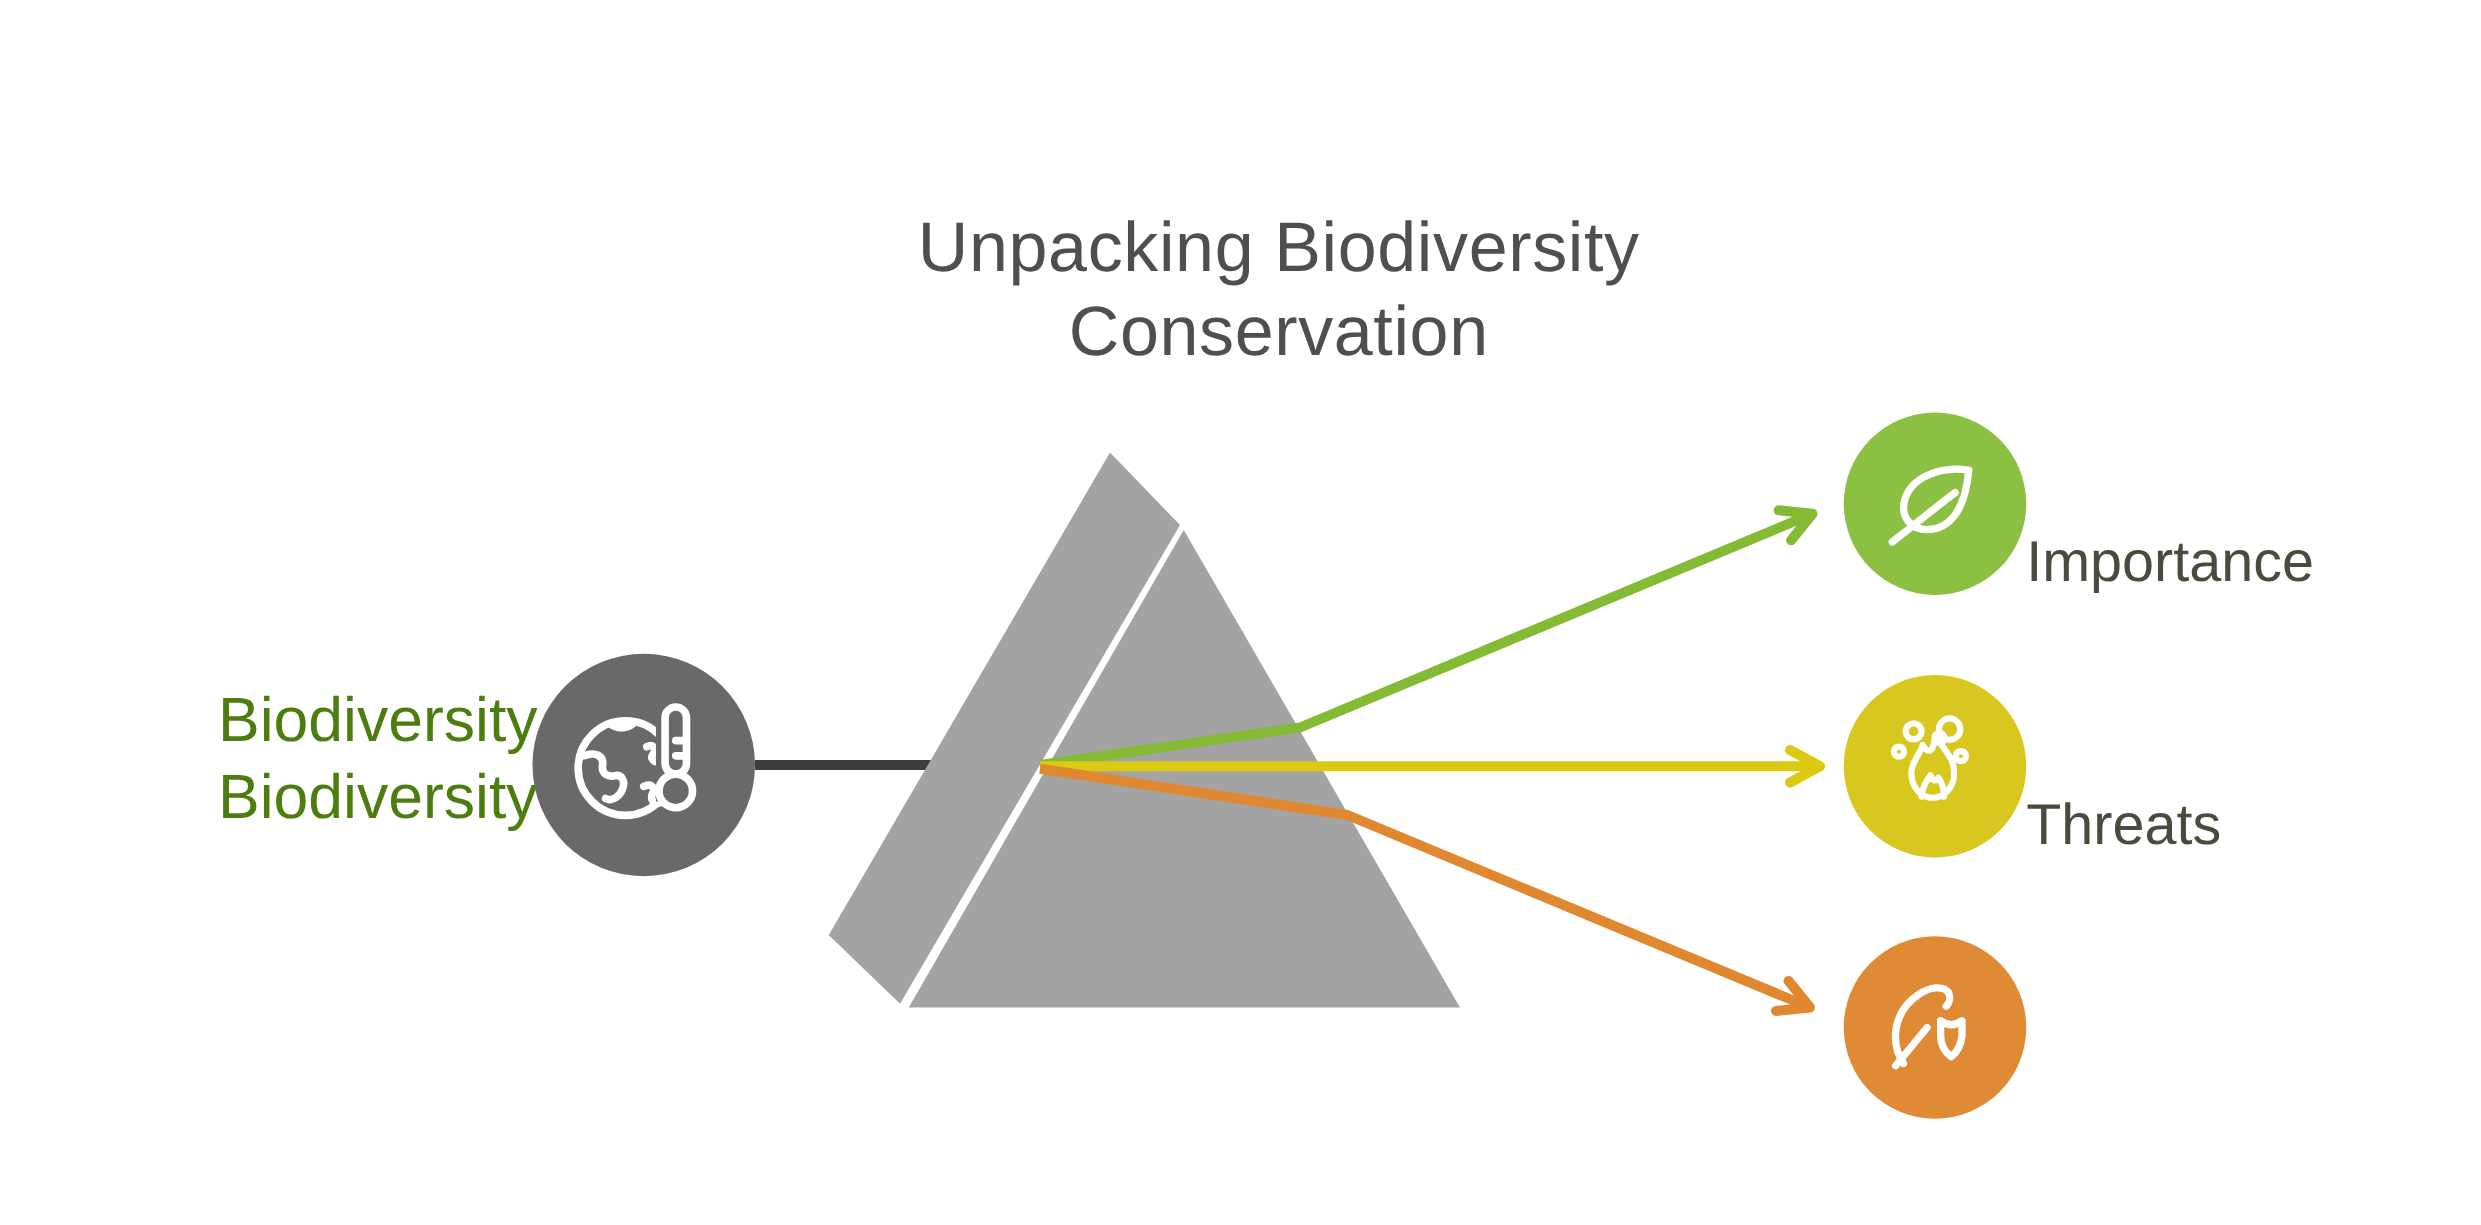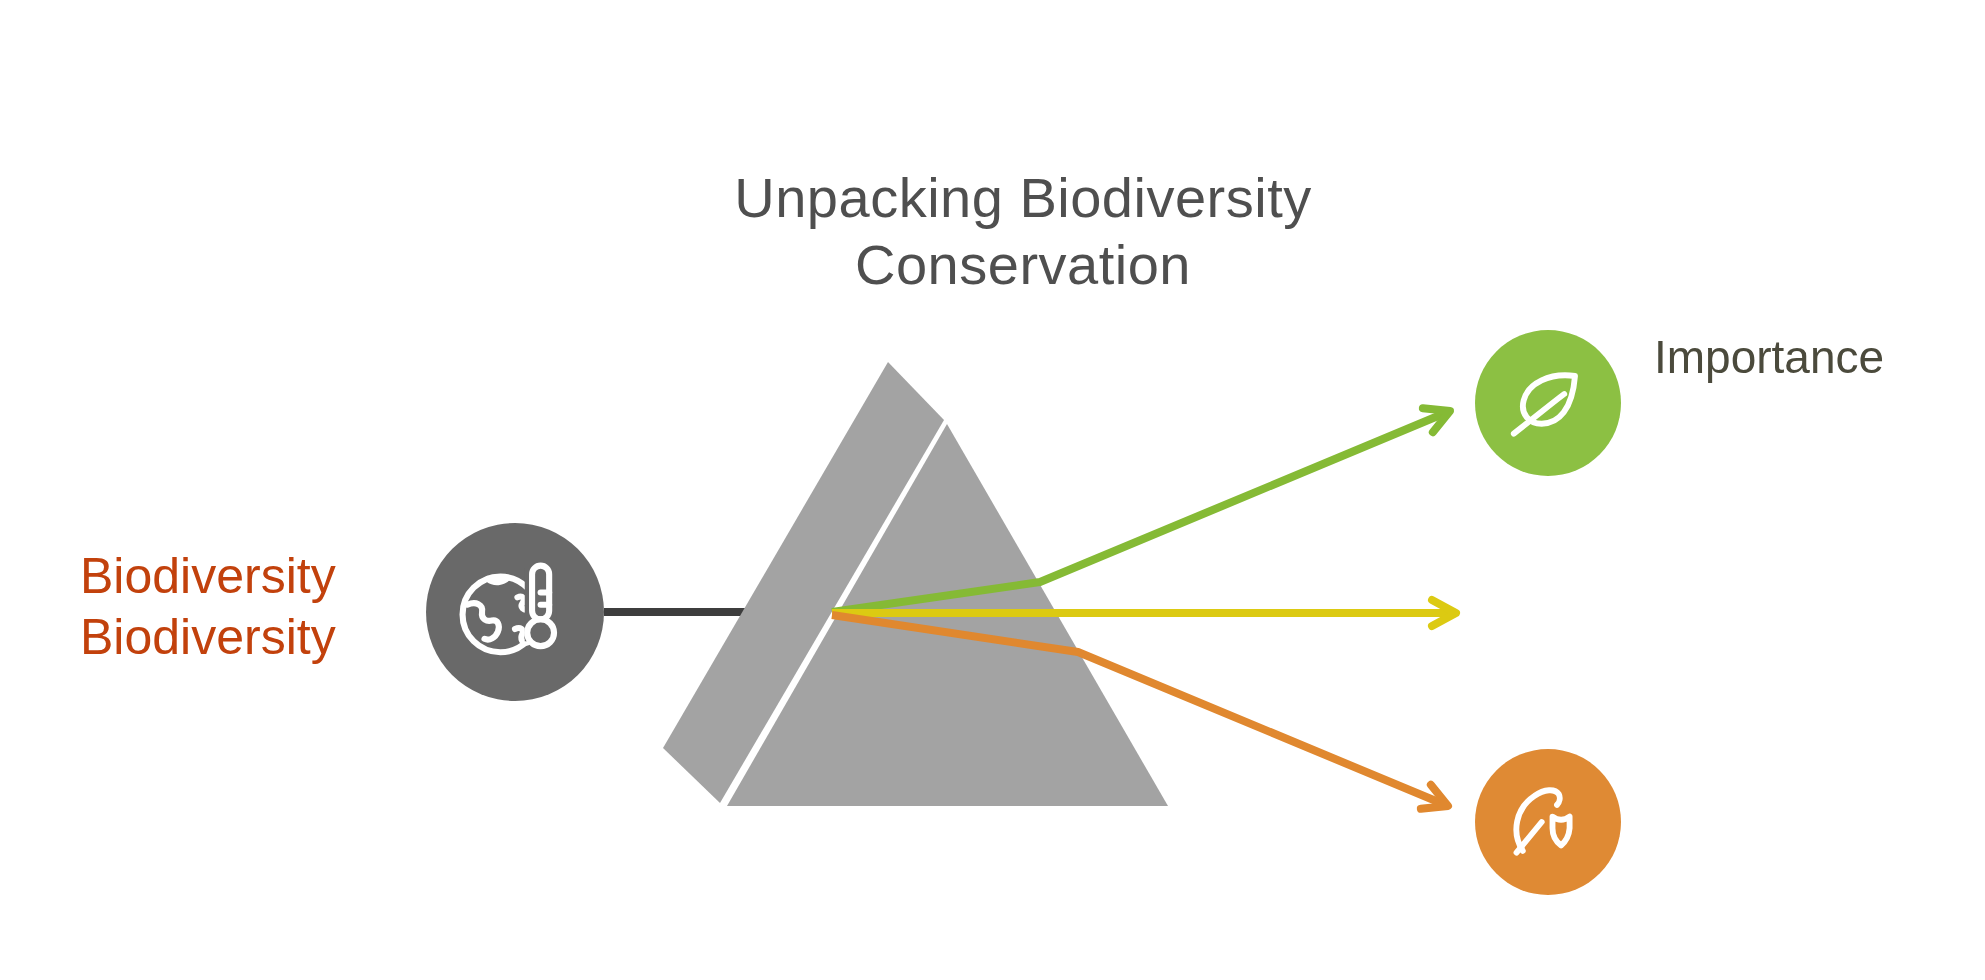--- a/index.html
+++ b/index.html
@@ -14,33 +14,33 @@
   .title{
     position:absolute;left:593px;top:124px;width:860px;
     text-align:center;
     font-size:56px;line-height:1.2;font-weight:400;
     color:#4f4f4f;
     letter-spacing:0.5px;
   }
   .svg-overlay{position:absolute;left:0;top:0;}
   .source-label{
     position:absolute;left:80px;top:506px;width:350px;
-    text-align:left;
+    text-align:right;
     font-size:50px;line-height:61px;font-weight:400;
-    color:#c2410c;
+    color:#4d7c0f;
   }
   .source-circle{
     position:absolute;left:426px;top:483px;width:178px;height:178px;
     border-radius:50%;
     background:#696969;
     display:flex;align-items:center;justify-content:center;
   }
   .branch{
     position:absolute;left:1475px;height:146px;
-    display:flex;align-items:flex-start;gap:33px;
+    display:flex;align-items:flex-end;
   }
   .branch-circle{
     width:146px;height:146px;border-radius:50%;
     display:flex;align-items:center;justify-content:center;
     flex:0 0 auto;
   }
   .branch-label{
     font-size:46px;font-weight:400;color:#4b4a3c;white-space:nowrap;
   }
   .icon-svg{display:block;}
@@ -105,20 +105,36 @@
       <svg class="icon-svg" width="90" height="90" viewBox="0 0 100 100">
         <g fill="none" stroke="#ffffff" stroke-width="6.5" stroke-linecap="round" stroke-linejoin="round">
           <path d="M 80,20 C 52,16 28,28 23,47 C 19,62 29,73 43,73 C 62,73 77,57 80,20 Z"></path>
           <path d="M 12,84 C 34,67 52,52 68,40"></path>
         </g>
       </svg>
     </div>
     <div class="branch-label">Importance</div>
   </div>
 
+  <div class="branch" style="top:500px">
+    <div class="branch-circle" style="background-color: rgb(215, 199, 31);">
+      <svg class="icon-svg" width="90" height="90" viewBox="0 0 100 100">
+        <g fill="none" stroke="#ffffff" stroke-width="5.5" stroke-linecap="round" stroke-linejoin="round">
+          <path d="M 51,22 C 55,34 67,40 67,56 C 67,69 58,78 48,78 C 38,78 29,69 29,56 C 29,46 36,41 39,31 C 42,37 46,38 48,33 C 49,30 50,26 51,22 Z"></path>
+          <path d="M 38,77 C 39,67 43,62 46,58 C 47,63 51,64 53,60 C 56,64 58,70 58,77"></path>
+          <circle cx="31" cy="19" r="7"></circle>
+          <circle cx="18" cy="37" r="4.5"></circle>
+          <circle cx="63" cy="17" r="9.5"></circle>
+          <circle cx="54" cy="25" r="4.5"></circle>
+          <circle cx="73" cy="41" r="4.5"></circle>
+        </g>
+      </svg>
+    </div>
+    <div class="branch-label">Threats</div>
+  </div>
 
   <div class="branch" style="top:709px">
     <div class="branch-circle" style="background-color: rgb(223, 138, 52);">
       <svg class="icon-svg" width="90" height="90" viewBox="0 0 100 100">
         <g fill="none" stroke="#ffffff" stroke-width="6.5" stroke-linecap="round" stroke-linejoin="round">
           <path d="M 22,82 C 9,62 14,35 35,21 C 46,13 58,13 62,19 C 64,23 63,28 60,31"></path>
           <path d="M 15,84 L 43,50"></path>
           <path d="M 55,44 Q 64.5,51 74,44 L 74,57 Q 73,69 64.5,76 Q 55,69 55,57 Z"></path>
         </g>
       </svg>

